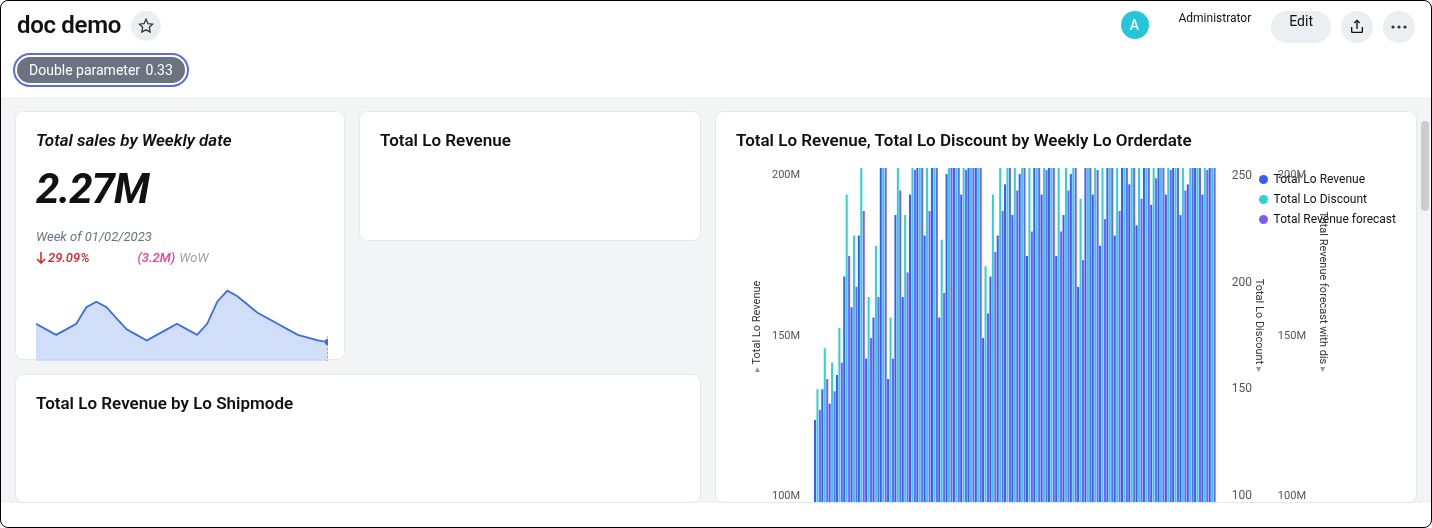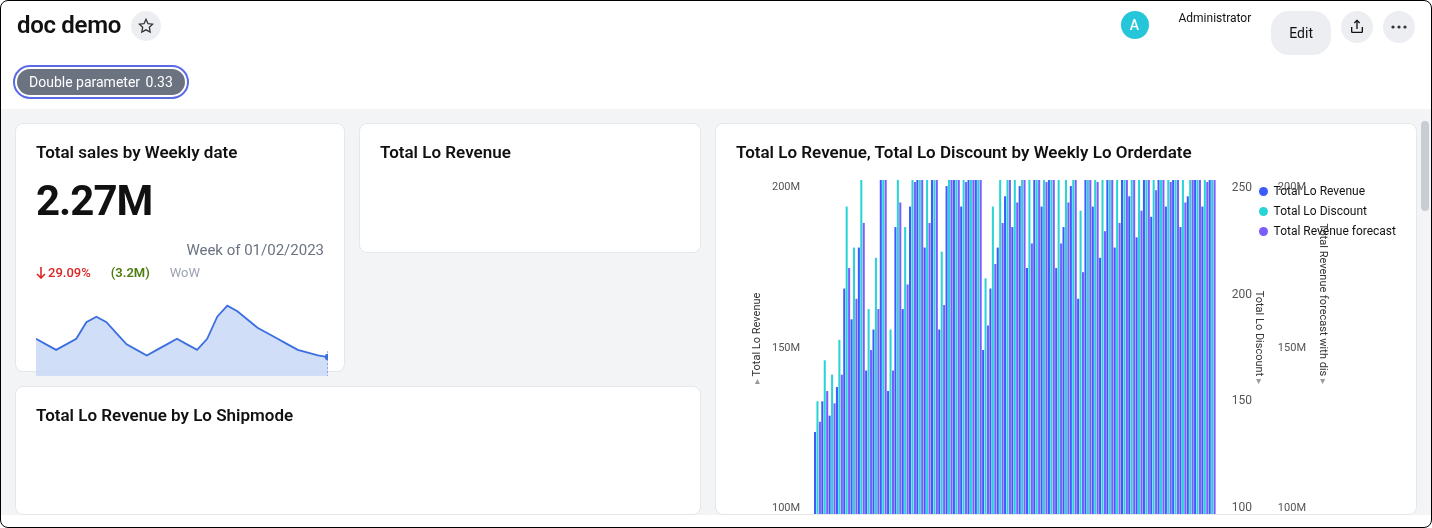--- a/index.html
+++ b/index.html
@@ -35,21 +35,21 @@
   .avatar {
     width: 28px; height: 28px; border-radius: 50%;
     background: #26c6da;
     color: #fff; font-size: 14px; font-weight: 500;
     display: flex; align-items: center; justify-content: center;
   }
   .user-label { font-size: 12px; margin-left: 20px; margin-right: 10px; }
   .edit-btn {
     background: #eceef1;
     border-radius: 18px;
-    padding: 14px 18px;
+    padding: 2px 18px;
     font-size: 14px;
     cursor: pointer;
   }
   .icon-btn {
     width: 32px; height: 32px; border-radius: 50%;
     background: #eceef1;
     display: flex; align-items: center; justify-content: center;
     cursor: pointer;
   }
   .param-row { padding: 6px 12px 10px; }
@@ -79,28 +79,28 @@
   .left-col { display: flex; flex-direction: column; gap: 14px; width: 686px; }
   .top-row { display: flex; gap: 14px; }
   .card {
     background: #fff;
     border: 1px solid #e5e7eb;
     border-radius: 8px;
     padding: 18px 20px;
   }
   .card-title { font-size: 17px; font-weight: 600; margin-bottom: 14px; }
   .big-num { font-size: 42px; font-weight: 700; letter-spacing: -1px; margin-bottom: 16px; }
-  .subdate { font-size: 15px; color: #6b7280; margin-bottom: 6px; text-align: right; }
-  .delta-line { font-size: 13px; display: flex; align-items: center; gap: 20px; }
+  .subdate { font-size: 13px; color: #6b7280; margin-bottom: 6px; }
+  .delta-line { font-size: 13px; display: flex; align-items: center; gap: 4px; }
   .delta-down { color: #dc2626; font-weight: 500; display: flex; align-items: center; gap: 2px;}
-  .delta-paren { color: #4d7c0f; font-weight: 600; }
+  .delta-paren { color: #ec4899; font-weight: 600; margin-left: 44px; }
   .delta-wow { color: #9ca3af; }
   .spark-wrap { margin-top: 10px; }
   .card-small { flex: 1; height: 130px; }
-  .card-sales { width: 330px; height: 249px; }
+  .card-sales { width: 330px; height: 249px; font-style: italic; }
   .card-shipmode { height: 260px; }
   .card-big { flex: 1; background:#fff; border:1px solid #e5e7eb; border-radius:8px; padding:18px 20px; position:relative; overflow:hidden;}
   .legend { position:absolute; right:20px; top:60px; display:flex; flex-direction:column; gap:6px; font-size:12px;}
   .legend-item { display:flex; align-items:center; gap:6px; }
   .legend-dot { width:9px; height:9px; border-radius:50%; }
   .chart-area { position:absolute; left:56px; top:56px; right:200px; bottom:0; }
   .y-ticks-l { position:absolute; left:0; top:0; bottom:0; display:flex; flex-direction:column; justify-content:space-between; font-size:11px; color:#555; text-align:right; padding-right:4px;}
   .y-ticks-r1 { position:absolute; right:-36px; top:0; bottom:0; display:flex; flex-direction:column; justify-content:space-between; font-size:12px; color:#555;}
   .y-ticks-r2 { position:absolute; right:-90px; top:0; bottom:0; display:flex; flex-direction:column; justify-content:space-between; font-size:11px; color:#555;}
   .axis-label-l {

